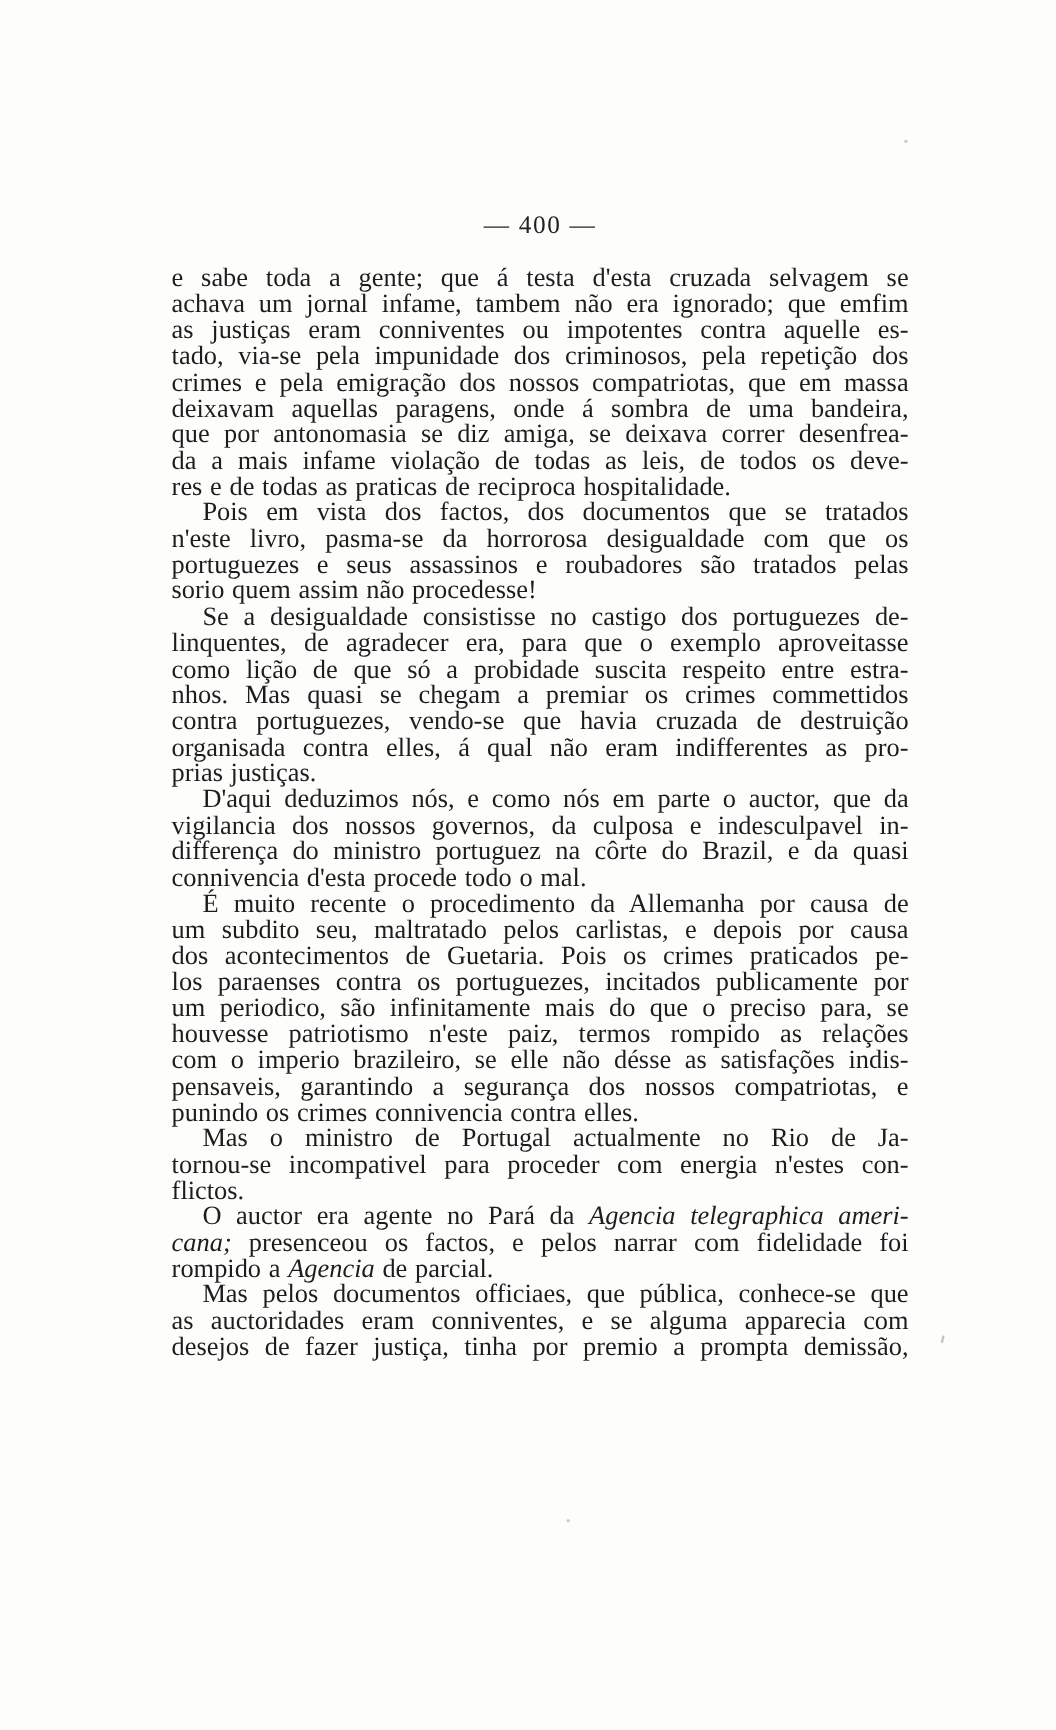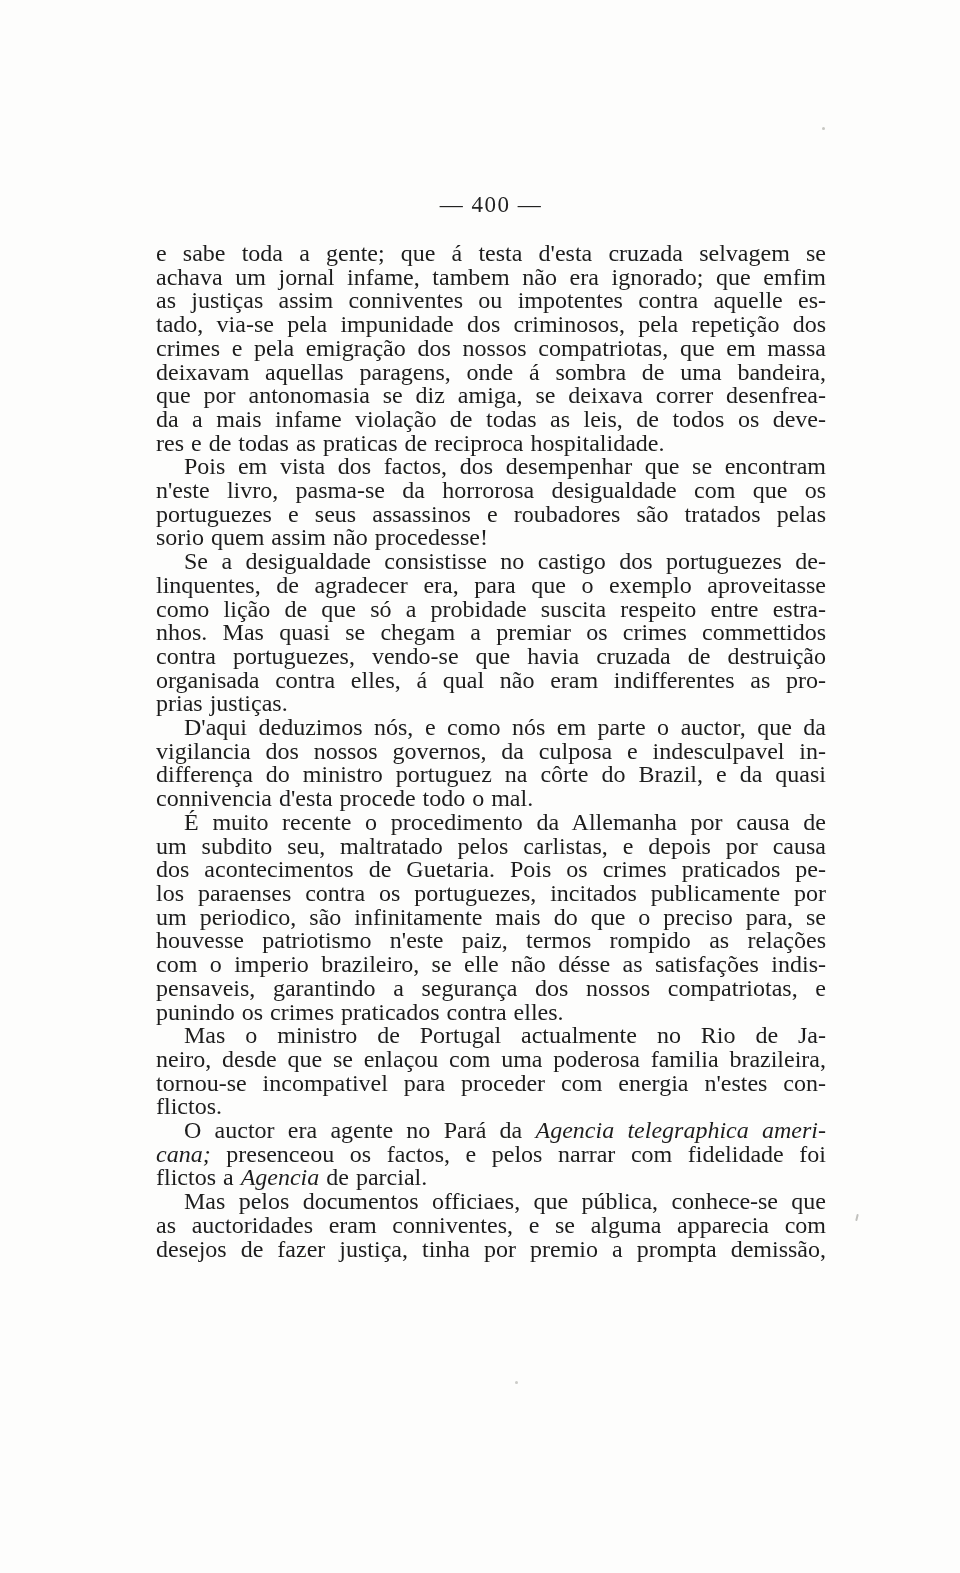--- a/index.html
+++ b/index.html
@@ -67,30 +67,30 @@
 </head>
 <body>
 
 <div class="page">
   <div class="page-number">— 400 —</div>
 
   <div class="text-block">
       <div class="paragraph">
         <div class="line"><span>e sabe toda a gente; que á testa d'esta cruzada selvagem se</span></div>
         <div class="line"><span>achava um jornal infame, tambem não era ignorado; que emfim</span></div>
-        <div class="line"><span>as justiças assim conniventes ou impotentes contra aquelle es-</span></div>
+        <div class="line"><span>as justiças eram conniventes ou impotentes contra aquelle es-</span></div>
         <div class="line"><span>tado, via-se pela impunidade dos criminosos, pela repetição dos</span></div>
         <div class="line"><span>crimes e pela emigração dos nossos compatriotas, que em massa</span></div>
         <div class="line"><span>deixavam aquellas paragens, onde á sombra de uma bandeira,</span></div>
         <div class="line"><span>que por antonomasia se diz amiga, se deixava correr desenfrea-</span></div>
         <div class="line"><span>da a mais infame violação de todas as leis, de todos os deve-</span></div>
         <div class="line last"><span>res e de todas as praticas de reciproca hospitalidade.</span></div>
       </div>
       <div class="paragraph">
-        <div class="line indent"><span>Pois em vista dos factos, dos desempenhar que se encontram</span></div>
+        <div class="line indent"><span>Pois em vista dos factos, dos documentos que se tratados</span></div>
         <div class="line"><span>n'este livro, pasma-se da horrorosa desigualdade com que os</span></div>
         <div class="line"><span>portuguezes e seus  assassinos e roubadores são tratados pelas</span></div>
         <div class="line last"><span>sorio quem assim não procedesse!</span></div>
       </div>
       <div class="paragraph">
         <div class="line indent"><span>Se a desigualdade consistisse no castigo dos portuguezes de-</span></div>
         <div class="line"><span>linquentes, de agradecer era, para que o exemplo aproveitasse</span></div>
         <div class="line"><span>como lição de que só a probidade suscita respeito entre estra-</span></div>
         <div class="line"><span>nhos. Mas quasi se chegam a premiar os crimes commettidos</span></div>
         <div class="line"><span>contra portuguezes, vendo-se que havia cruzada de destruição</span></div>
@@ -105,32 +105,31 @@
       </div>
       <div class="paragraph">
         <div class="line indent"><span>É muito recente o procedimento da Allemanha por causa de</span></div>
         <div class="line"><span>um subdito seu, maltratado pelos carlistas, e depois por causa</span></div>
         <div class="line"><span>dos acontecimentos de Guetaria. Pois os crimes praticados pe-</span></div>
         <div class="line"><span>los paraenses contra os portuguezes, incitados publicamente por</span></div>
         <div class="line"><span>um periodico, são infinitamente mais do que o preciso para, se</span></div>
         <div class="line"><span>houvesse patriotismo n'este paiz, termos rompido as relações</span></div>
         <div class="line"><span>com o imperio brazileiro, se elle não désse as satisfações indis-</span></div>
         <div class="line"><span>pensaveis, garantindo a segurança dos nossos compatriotas, e</span></div>
-        <div class="line last"><span>punindo os crimes praticados contra elles.</span></div>
+        <div class="line last"><span>punindo os crimes connivencia contra elles.</span></div>
       </div>
       <div class="paragraph">
         <div class="line indent"><span>Mas o ministro de Portugal actualmente  no  Rio de Ja-</span></div>
-        <div class="line"><span>neiro, desde que se enlaçou com uma poderosa familia brazileira,</span></div>
         <div class="line"><span>tornou-se incompativel para proceder com energia n'estes con-</span></div>
         <div class="line last"><span>flictos.</span></div>
       </div>
       <div class="paragraph">
         <div class="line indent"><span>O auctor era agente no Pará da </span><span class="italic">Agencia telegraphica ameri-</span></div>
         <div class="line"><span class="italic">cana;</span><span> presenceou os factos, e pelos narrar com fidelidade foi</span></div>
-        <div class="line last"><span>flictos a </span><span class="italic">Agencia</span><span> de parcial.</span></div>
+        <div class="line last"><span>rompido a </span><span class="italic">Agencia</span><span> de parcial.</span></div>
       </div>
       <div class="paragraph">
         <div class="line indent"><span>Mas pelos documentos officiaes, que pública, conhece-se que</span></div>
         <div class="line"><span>as auctoridades eram conniventes, e se alguma apparecia com</span></div>
         <div class="line"><span>desejos de fazer justiça, tinha por premio a prompta demissão,</span></div>
       </div>
     </div>
 
   <div class="artifact dot-top-right"></div>
   <div class="artifact mark-right"></div>

